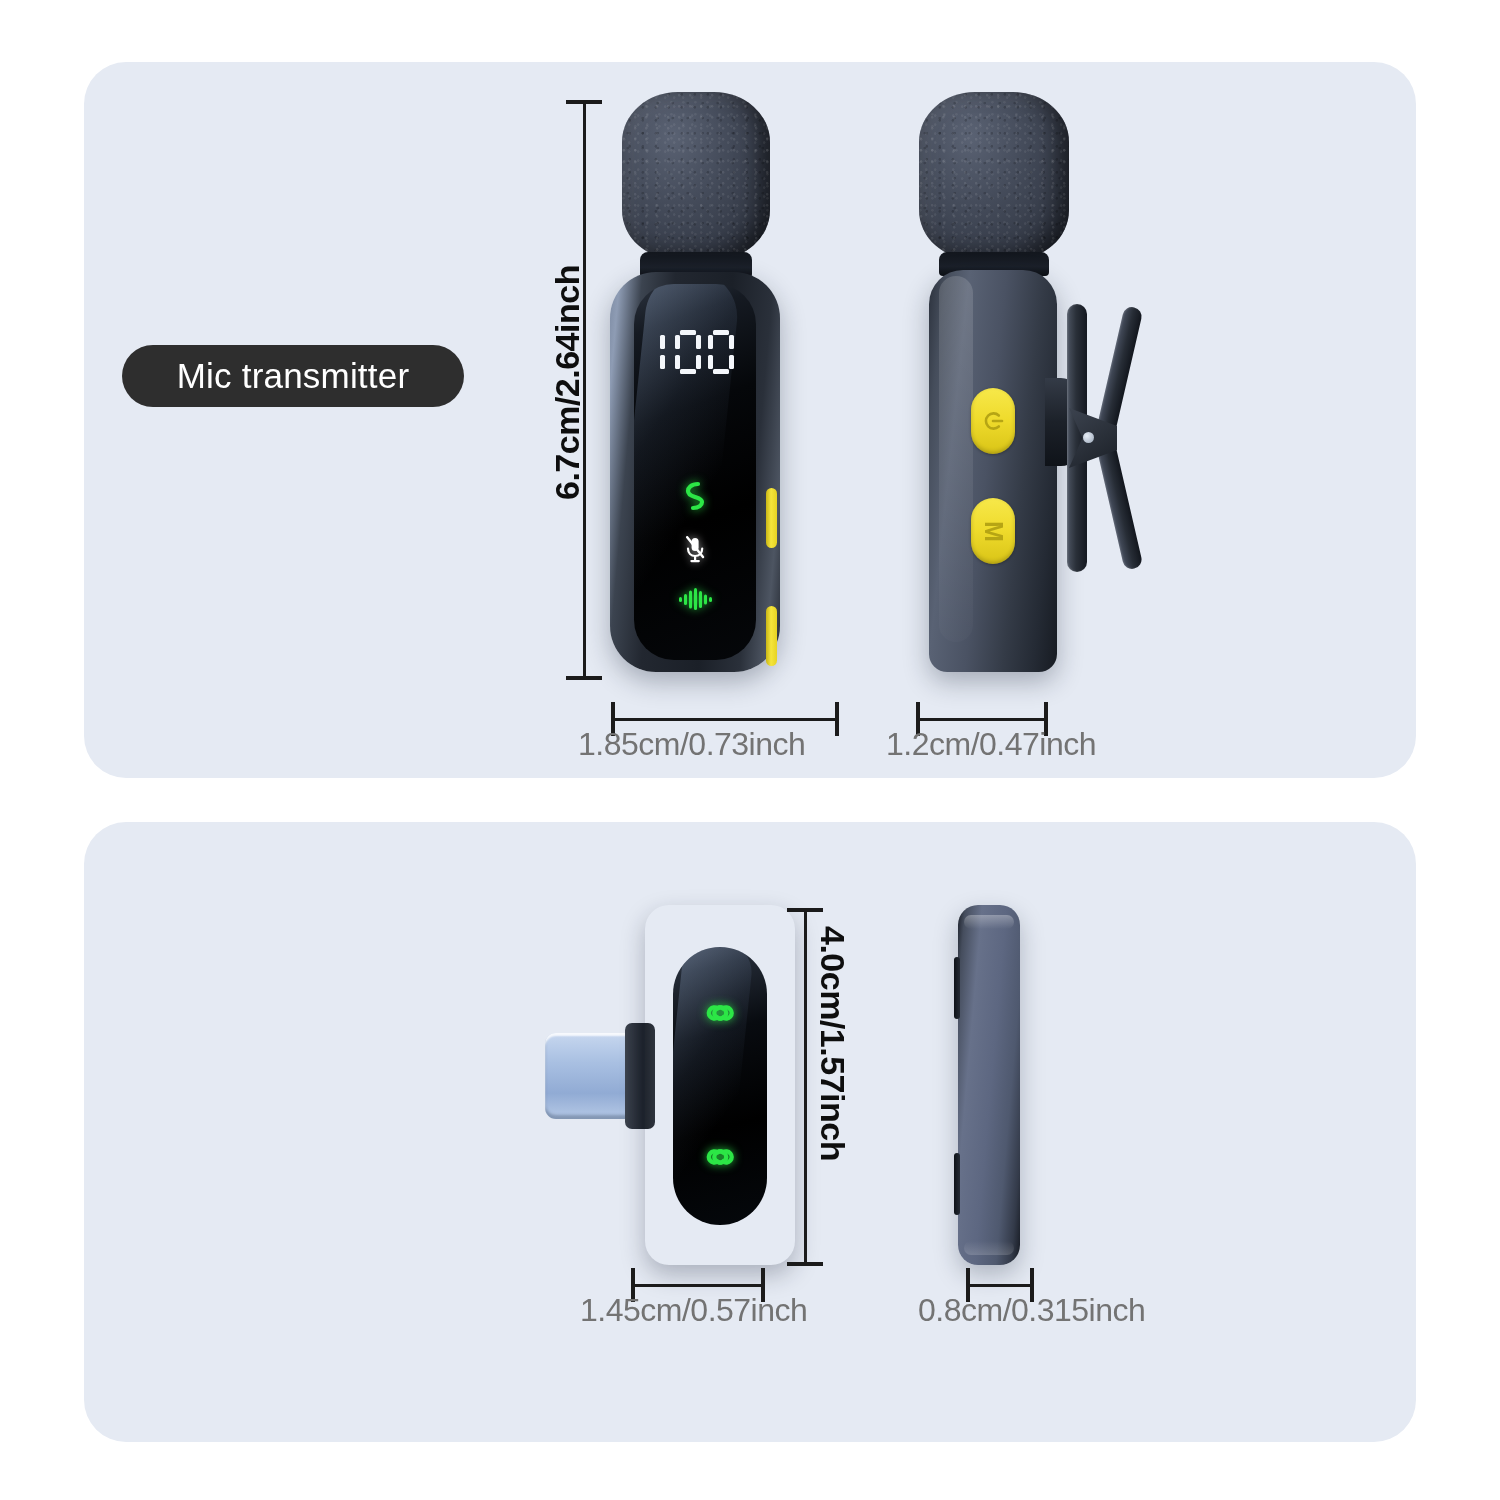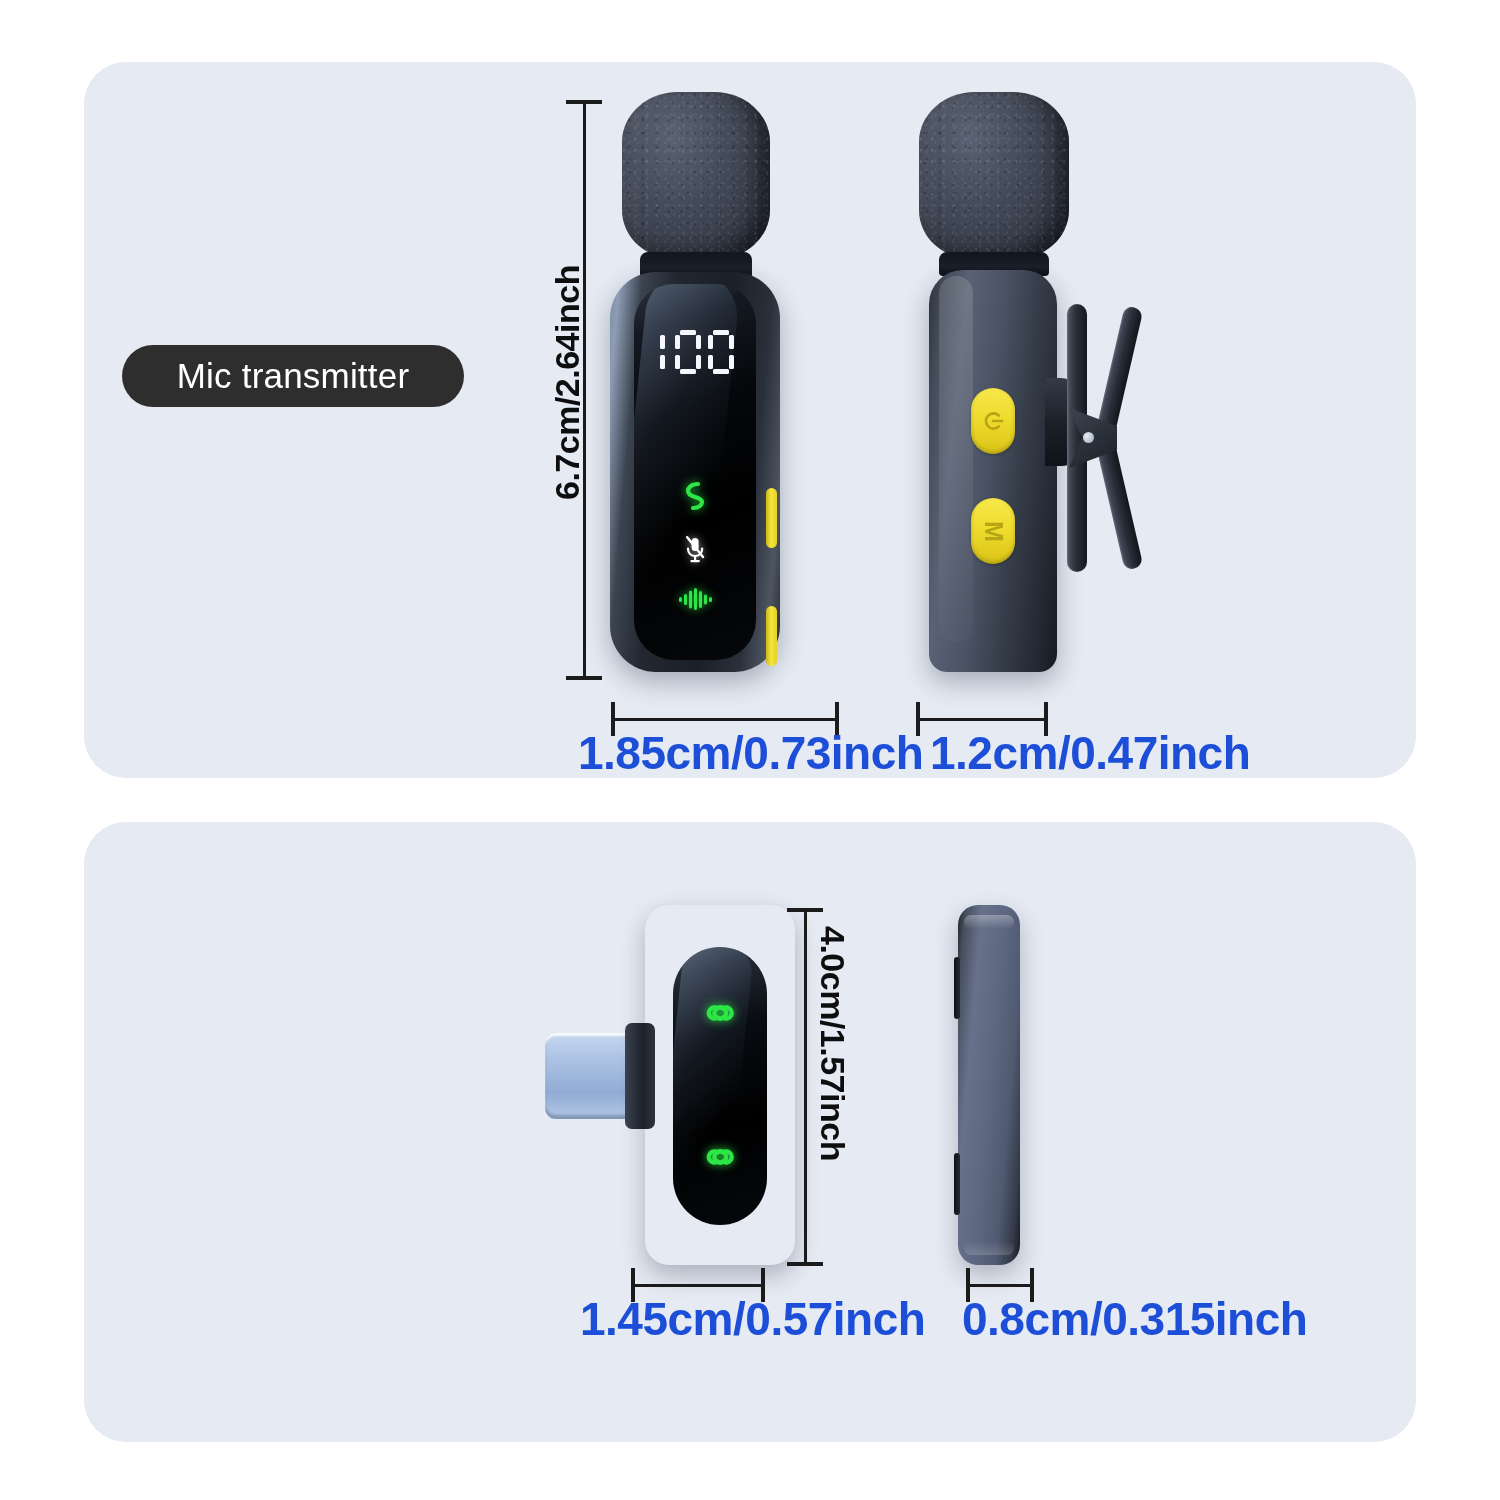--- a/index.html
+++ b/index.html
@@ -55,21 +55,21 @@
   }
   .dim-h .cap {
     position: absolute; top: 50%; width: 4px; height: 34px;
     margin-top: -17px; background: #1b1b1b;
   }
   .dim-h .cap.l { left: 0; }
   .dim-h .cap.r { right: 0; }
 
   .dim-text-h {
     position: absolute;
-    font-size: 46px; font-weight: bold; color: #1d4ed8;
+    font-size: 32px; font-weight: normal; color: #737373;
     white-space: nowrap; letter-spacing: -0.5px;
   }
   .dim-text-v {
     position: absolute;
     font-size: 34px; font-weight: bold; color: #0e0e0e;
     white-space: nowrap; letter-spacing: -0.5px;
     transform-origin: 0 0;
   }
   .rot-ccw { transform: rotate(-90deg); }
   .rot-cw  { transform: rotate(90deg); }
@@ -388,21 +388,21 @@
     <div class="stem"></div>
     <div class="cap r"></div>
   </div>
   <div class="dim-text-h" style="left:578px; top:726px;">1.85cm/0.73inch</div>
 
   <div class="dim-h" style="left:916px; top:702px; width:132px; height:34px;">
     <div class="cap l"></div>
     <div class="stem"></div>
     <div class="cap r"></div>
   </div>
-  <div class="dim-text-h" style="left:930px; top:726px;">1.2cm/0.47inch</div>
+  <div class="dim-text-h" style="left:886px; top:726px;">1.2cm/0.47inch</div>
 
   <div class="panel" id="panel-receiver"></div>
 
 
   <div id="rx-front">
     <div class="usbc"></div>
     <div class="usbc-collar"></div>
     <div class="rx-body">
       <div class="rx-screen">
         <div class="gloss"></div>
@@ -448,15 +448,15 @@
     <div class="stem"></div>
     <div class="cap r"></div>
   </div>
   <div class="dim-text-h" style="left:580px; top:1292px;">1.45cm/0.57inch</div>
 
   <div class="dim-h" style="left:966px; top:1268px; width:68px; height:34px;">
     <div class="cap l"></div>
     <div class="stem"></div>
     <div class="cap r"></div>
   </div>
-  <div class="dim-text-h" style="left:962px; top:1292px;text-align:center;">0.8cm/0.315inch</div>
+  <div class="dim-text-h" style="left:918px; top:1292px;text-align:center;">0.8cm/0.315inch</div>
 
 </div>
 
 </body></html>

